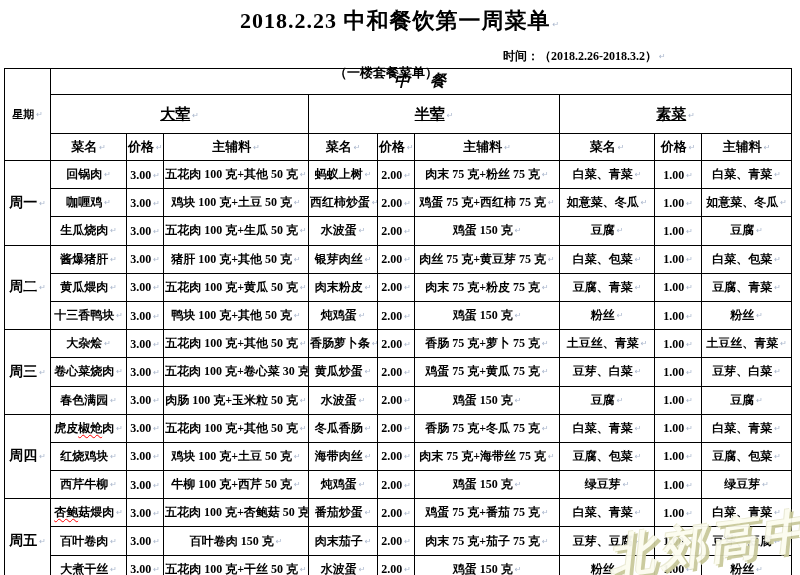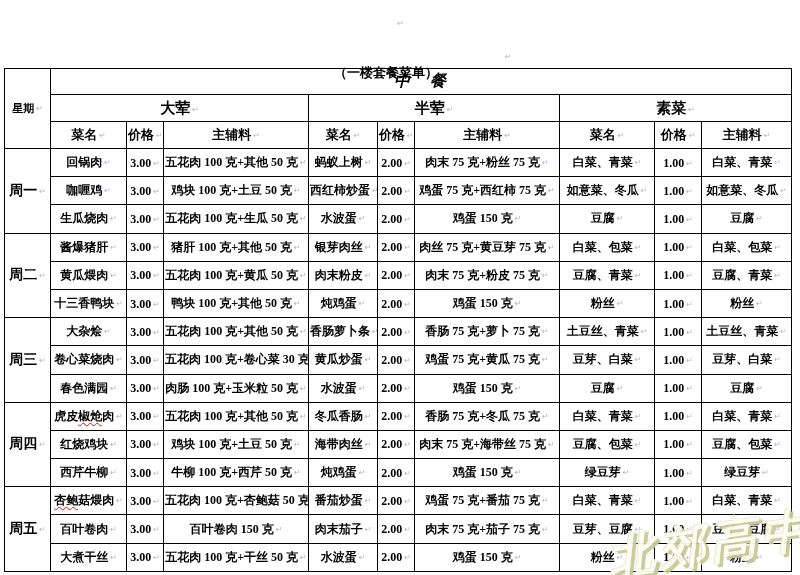--- a/index.html
+++ b/index.html
@@ -14,21 +14,21 @@
   .subtitle-left{position:absolute;top:64px;left:334px;font-size:13px;font-weight:bold;}
   .subtitle-time{position:absolute;top:48px;left:503px;font-size:12px;font-weight:bold;}
   table.menu{
     position:absolute;left:4px;top:68px;width:787px;
     border-collapse:collapse;table-layout:fixed;
   }
   table.menu td{
     border:1px solid #000;text-align:center;vertical-align:middle;
     padding:0 1px;overflow:hidden;white-space:nowrap;font-weight:bold;
   }
-  tr.hrow1{height:26px;} tr.hrow2{height:27px;} tr.hrow3{height:27px;}
+  tr.hrow1{height:26px;} tr.hrow2{height:39px;text-decoration:underline;} tr.hrow3{height:27px;}
   tbody tr{height:28.2px;}
   td.meal-header{font-size:16px;letter-spacing:2px;font-style:italic;}
   td.corner{font-size:11px;}
   td.section{font-size:15px;}
   td.colhead{font-size:13px;}
   td.day{font-size:14px;}
   td.cell{font-size:12px;}
   .pm{display:inline-block;margin-left:2px;vertical-align:1px;}
   .pm::after{
     content:"\21B5";color:#a9b6cc;font-size:8px;
@@ -43,24 +43,24 @@
   .watermark{
     position:absolute;right:-12px;bottom:0px;z-index:6;pointer-events:none;
     font-size:46px;font-weight:bold;letter-spacing:5px;font-style:italic;
     color:#fcfcf0;opacity:.95;transform:rotate(-8deg);
     text-shadow:3px 3px 0 #c9c99b,-1px -1px 0 #e9e9d2,1px 1px 0 #dedebb;
   }
 </style>
 </head>
 <body>
 
-<div class="title"><span class="pm"></span></div>
+<div class="title"><span>2018.2.23 中和餐饮第一周菜单</span><span class="pm"></span></div>
 
 <div class="subtitle-left">（一楼套餐菜单）</div>
-<div class="subtitle-time"><span class="pm"></span></div>
+<div class="subtitle-time"><span>时间：（2018.2.26-2018.3.2）</span><span class="pm"></span></div>
 
 <table class="menu">
   <colgroup>
     <col style="width:46px">
       <col style="width:76px">
       <col style="width:37px">
       <col style="width:145px">
     <col style="width:69px">
       <col style="width:37px">
       <col style="width:145px">

